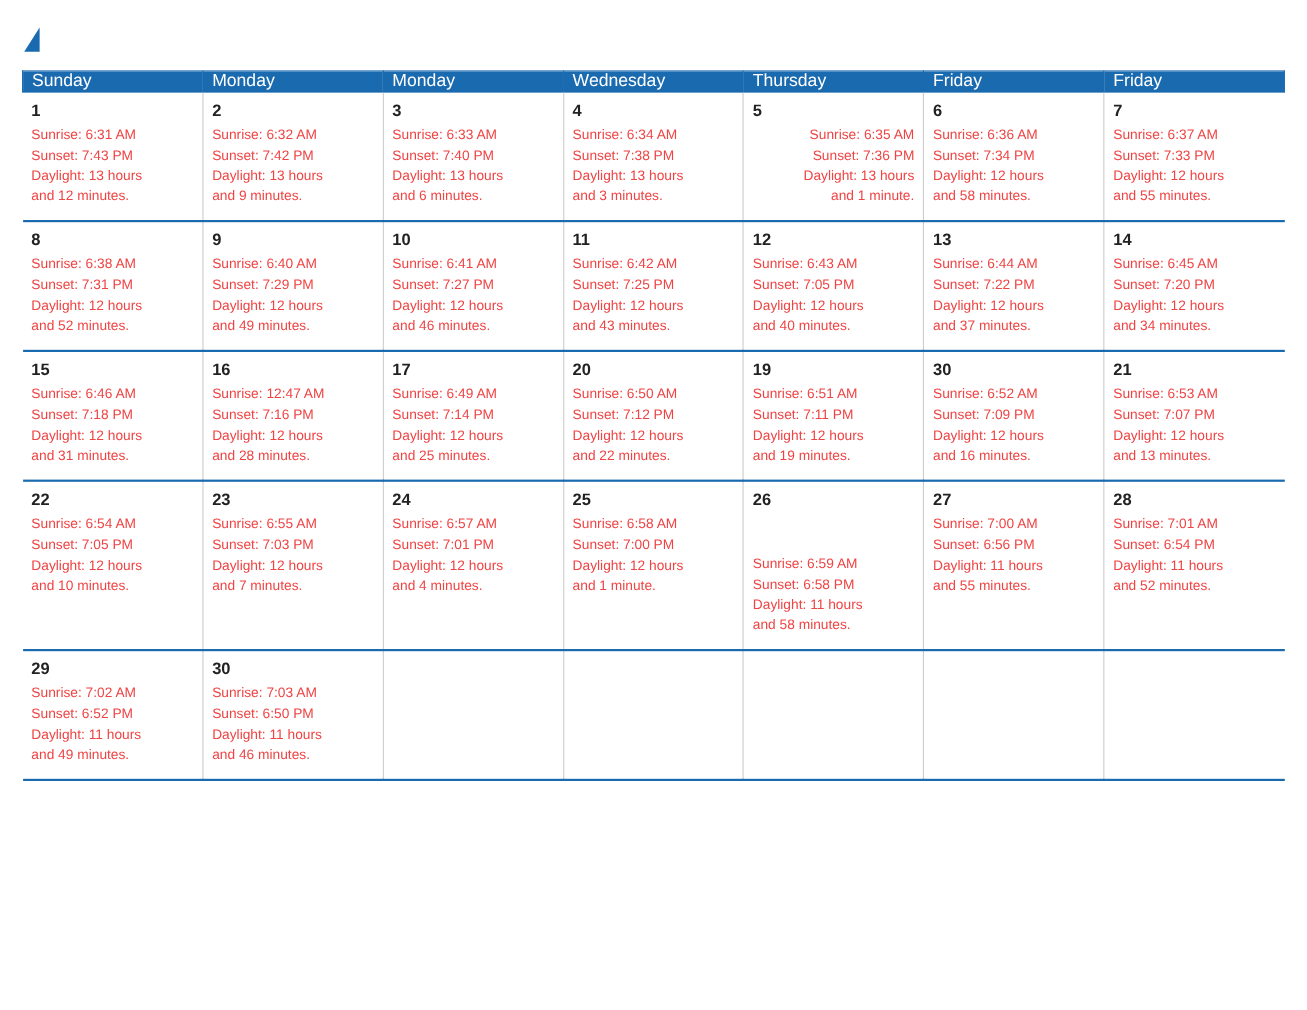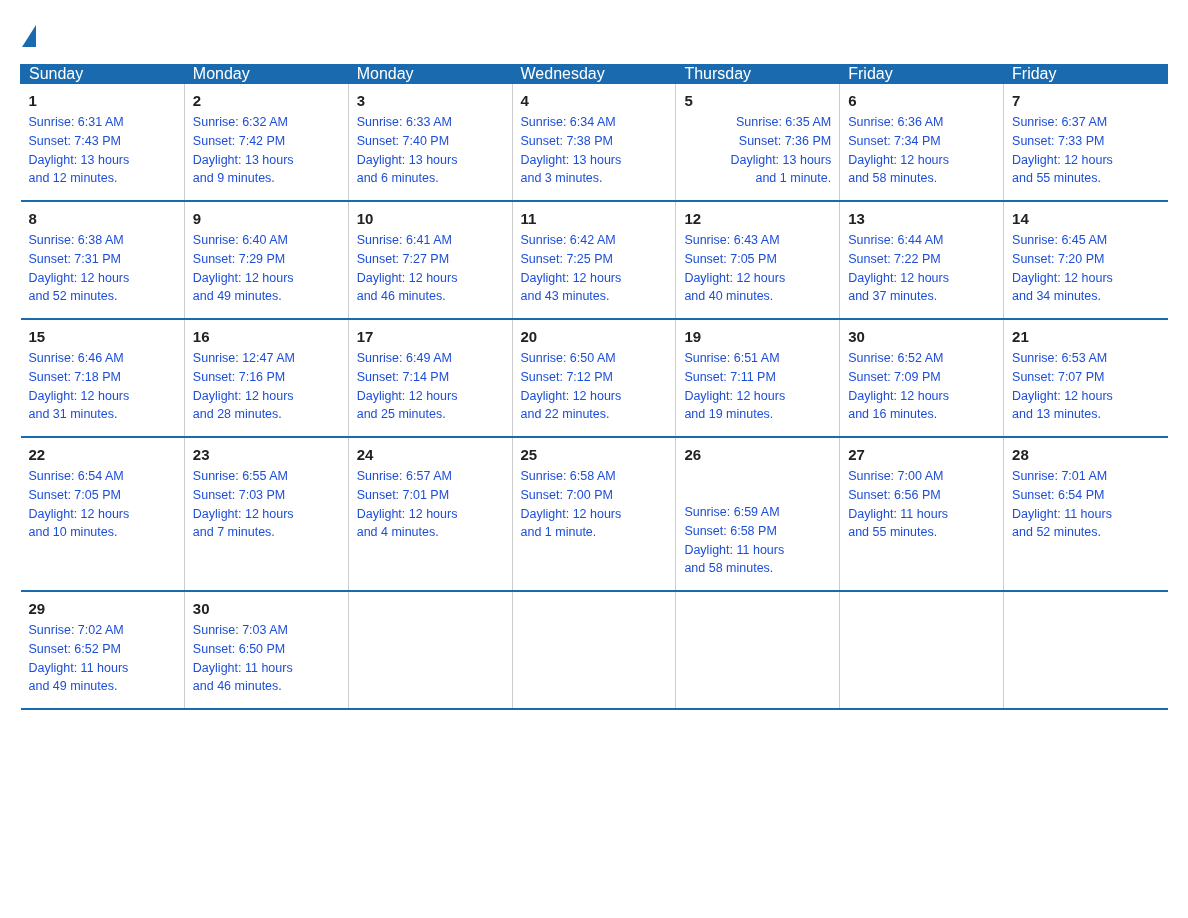--- a/index.html
+++ b/index.html
@@ -89,21 +89,21 @@
     .day-number {
       font-size: 15px;
       font-weight: bold;
       color: #222;
       display: block;
       margin-bottom: 4px;
     }
     .day-info {
       font-size: 12.5px;
       line-height: 1.5;
-      color: #1d4ed8;
+      color: #ef4444;
     }
     tbody tr:last-child {
       border-bottom: 2px solid #1a6ab0;
     }
   </style>
 </head>
 <body>
 
 <div class="header">
   <div class="logo">

